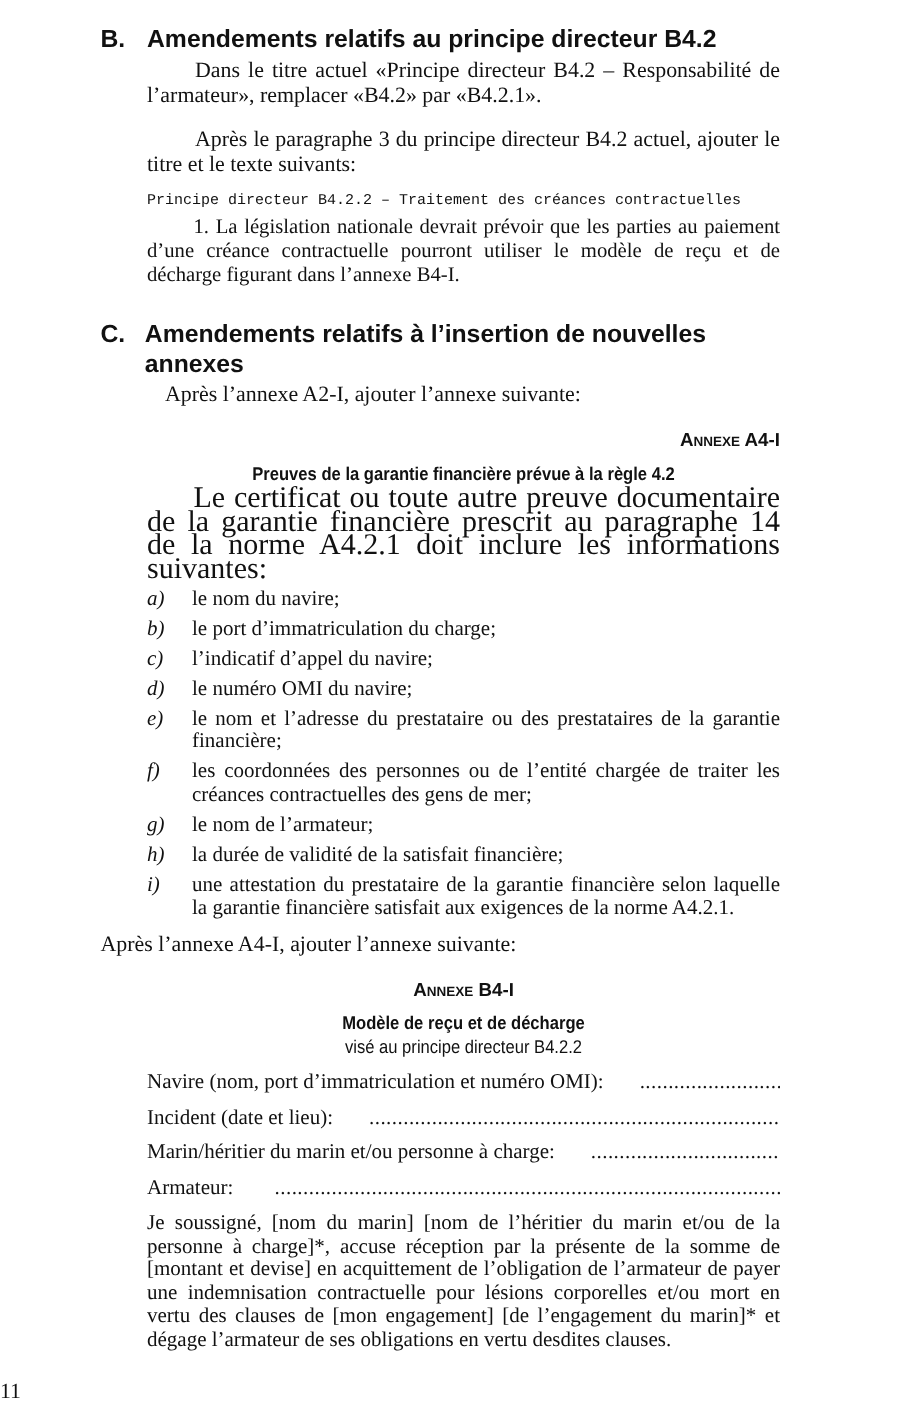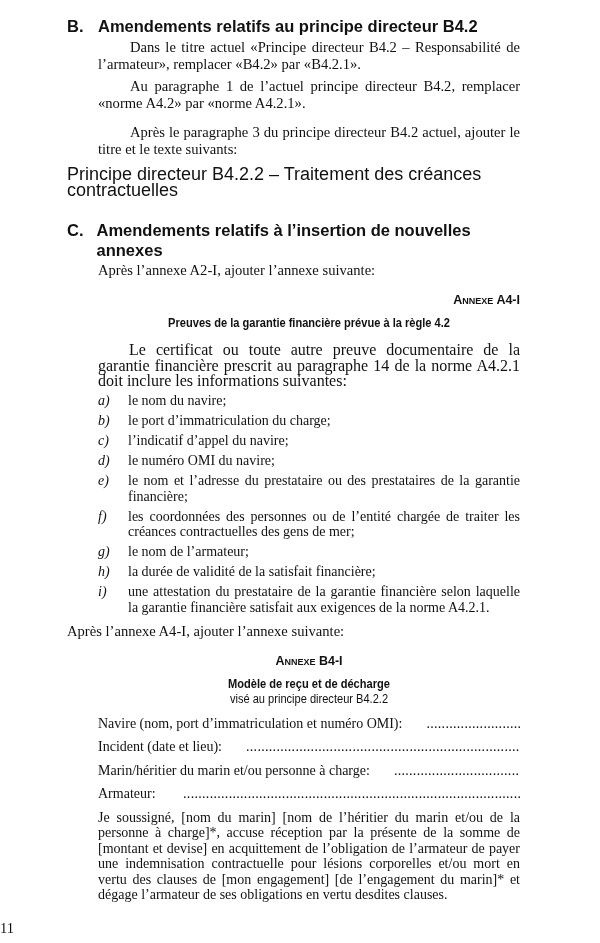--- a/index.html
+++ b/index.html
@@ -4,21 +4,21 @@
 <style>
   html, body { margin:0; padding:0; background:#fff; }
   body { width:600px; height:943px; position:relative; overflow:hidden; color:#111;
          font-family:"Liberation Serif", serif; }
   .page { position:absolute; left:67px; top:16px; width:453px; }
   .sec-title { font-family:"Liberation Sans", sans-serif; font-size:16.5px; margin:0; display:flex; line-height:20px; }
   .sec-letter { width:31px; }
   p { margin:0; }
   .body { font-size:14.6px; line-height:17px; text-align:justify; }
   .indent { text-indent:32px; }
-  .subtitle { font-family:Liberation Sans, sans-serif; font-size:18px; line-height:16px; }
+  .subtitle { font-family:Liberation Mono, monospace; font-size:10px; line-height:16px; margin-left:31px; }
   .quote { margin-left:31px; font-size:13.8px; line-height:16px; text-align:justify; }
   .annex-heading { font-family:"Liberation Sans", sans-serif; font-weight:bold; text-align:center; font-size:12.5px; font-stretch:condensed; }
   .sc { font-variant:small-caps; }
   .annex-sub { font-family:"Liberation Sans", sans-serif; font-weight:bold; text-align:center; font-size:12.3px; transform:scaleX(0.9); }
   .annex-sub2 { font-family:"Liberation Sans", sans-serif; text-align:center; font-size:12.3px; transform:scaleX(0.9); }
   .annex-block { margin-left:31px; font-size:14px; line-height:15.5px; }
   .list { margin:0; padding:0; list-style:none; }
   .list li { display:flex; margin-top:4.5px; text-align:justify; }
   .list .lbl { width:30px; flex:none; font-style:italic; }
   .list .txt { flex:1; }
@@ -31,42 +31,42 @@
 
 <div class="page">
 
   <h2 class="sec-title">
     <span class="sec-letter">B.</span>
     <span>Amendements relatifs au principe directeur B4.2</span>
   </h2>
 
   <div style="margin-left:31px; margin-top:3px;">
     <p class="body indent">Dans le titre actuel «Principe directeur B4.2 – Responsabilité de l’armateur», remplacer «B4.2» par «B4.2.1».</p>
-    <p class="body indent" style="margin-top:5px;">Au paragraphe 1 de l’actuel principe directeur B4.2, remplacer «norme A4.2» par «norme A4.2.1».</p>
     <p class="body indent" style="margin-top:12px;">Après le paragraphe 3 du principe directeur B4.2 actuel, ajouter le titre et le texte suivants:</p>
   </div>
 
   <div style="margin-top:8px;">
     <p class="subtitle">Principe directeur B4.2.2 – Traitement des créances contractuelles</p>
+    <p class="quote" style="text-indent:31px;">1.   La législation nationale devrait prévoir que les parties au paiement d’une créance contractuelle pourront utiliser le modèle de reçu et de décharge figurant dans l’annexe B4-I.</p>
   </div>
 
   <h2 class="sec-title" style="margin-top:22px;">
     <span class="sec-letter">C.</span>
     <span>Amendements relatifs à l’insertion de nouvelles annexes</span>
   </h2>
 
-  <p class="body" style="margin-left:31px; margin-top:2px;">Après l’annexe A2-I, ajouter l’annexe suivante:</p>
+  <p class="body" style="margin-left:43px; margin-top:2px;">Après l’annexe A2-I, ajouter l’annexe suivante:</p>
 
   <div class="annex-block">
     <div class="annex-heading" style="margin-top:14px;text-align:right;">
       <span class="sc">Annexe</span>
       <span>A4-I</span>
     </div>
     <div class="annex-sub" style="margin-top:7px;">Preuves de la garantie financière prévue à la règle 4.2</div>
-    <p class="body" style="font-size:16px; line-height:15.5px; text-indent:31px; margin-top:11px;">Le certificat ou toute autre preuve documentaire de la garantie financière prescrit au paragraphe 14 de la norme A4.2.1 doit inclure les informations suivantes:</p>
+    <p class="body" style="font-size:20px; line-height:15.5px; text-indent:31px; margin-top:1px;">Le certificat ou toute autre preuve documentaire de la garantie financière prescrit au paragraphe 14 de la norme A4.2.1 doit inclure les informations suivantes:</p>
 
     <ul class="list">
       <li>
           <span class="lbl">a)</span>
           <span class="txt">le nom du navire;</span>
         </li>
       <li>
           <span class="lbl">b)</span>
           <span class="txt">le port d’immatriculation du charge;</span>
         </li>

